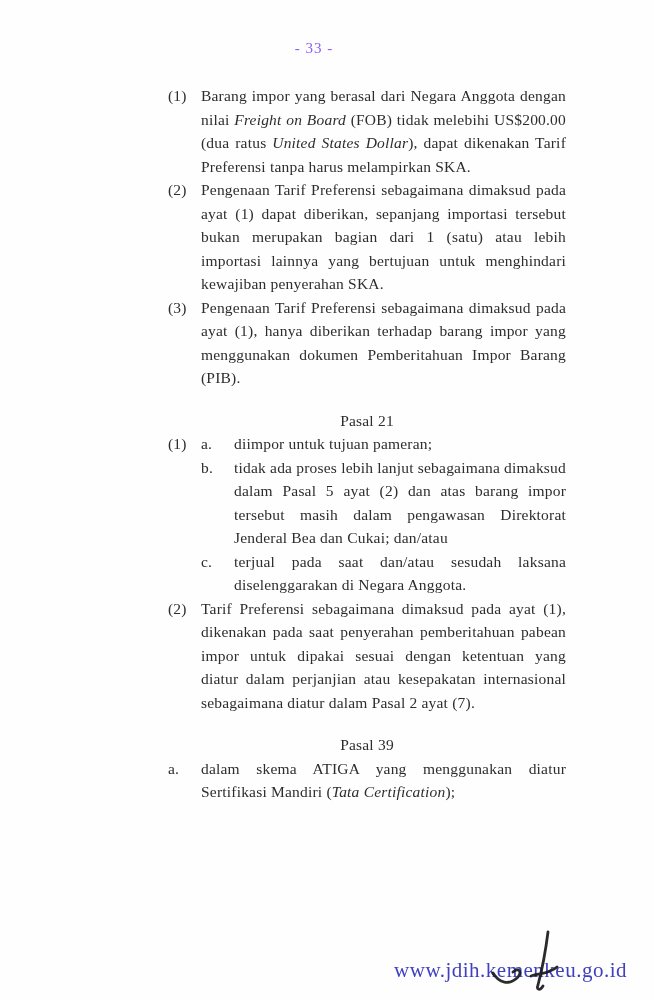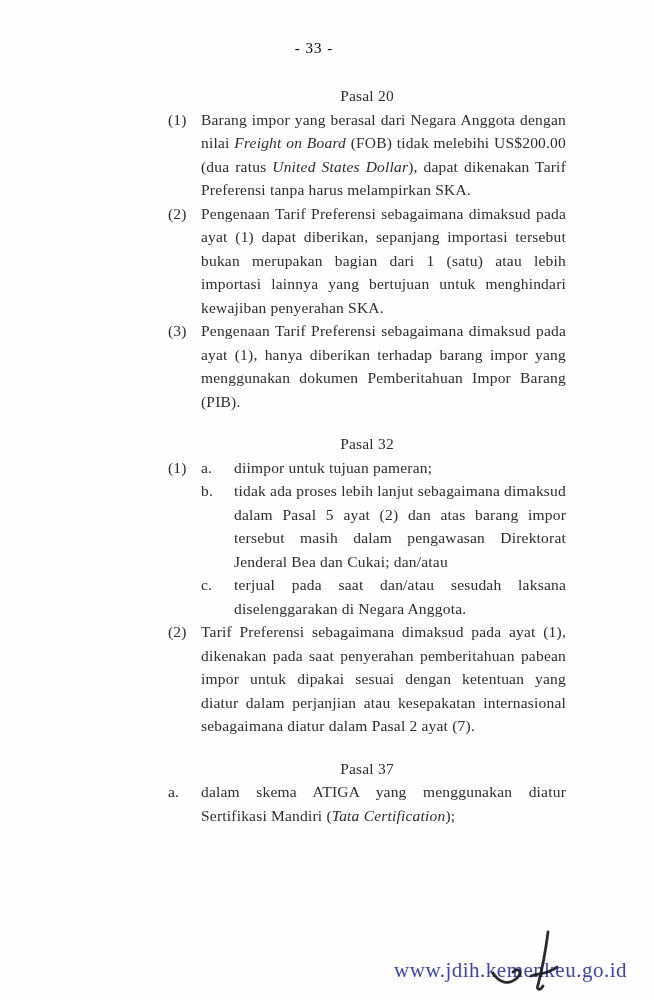--- a/index.html
+++ b/index.html
@@ -13,21 +13,21 @@
     overflow: hidden;
   }
   .page-number {
     position: absolute;
     top: 40px;
     left: 0;
     width: 628px;
     text-align: center;
     font-size: 15px;
     letter-spacing: 1px;
-    color: #000000;
+    color: #8b5cf6;
   }
   .content {
     position: absolute;
     top: 84px;
     left: 168px;
     width: 398px;
     font-size: 15.5px;
     line-height: 23.5px;
     letter-spacing: 0.2px;
   }
@@ -58,42 +58,41 @@
 </style>
 </head>
 <body>
 
 <div class="page">
 
   <div class="page-number">- 33 -</div>
 
   <div class="content">
       <div class="pasal">
-        <div class="pasal-heading">Pasal 20</div>
         <div class="row">
           <div class="marker">(1)</div>
           <div class="body">
             <div class="para"><span>Barang impor yang berasal dari Negara Anggota dengan nilai </span><span class="it">Freight on Board</span><span> (FOB) tidak melebihi US$200.00 (dua ratus </span><span class="it">United States Dollar</span><span>), dapat dikenakan Tarif Preferensi tanpa harus melampirkan SKA.</span></div>
           </div>
         </div>
         <div class="row">
           <div class="marker">(2)</div>
           <div class="body">
             <div class="para"><span>Pengenaan Tarif Preferensi sebagaimana dimaksud pada ayat (1) dapat diberikan, sepanjang importasi tersebut bukan merupakan bagian dari 1 (satu) atau lebih importasi lainnya yang bertujuan untuk menghindari kewajiban penyerahan SKA.</span></div>
           </div>
         </div>
         <div class="row">
           <div class="marker">(3)</div>
           <div class="body">
             <div class="para"><span>Pengenaan Tarif Preferensi sebagaimana dimaksud pada ayat (1), hanya diberikan terhadap barang impor yang menggunakan dokumen Pemberitahuan Impor Barang (PIB).</span></div>
           </div>
         </div>
       </div>
       <div class="pasal">
-        <div class="pasal-heading">Pasal 32</div>
+        <div class="pasal-heading">Pasal 21</div>
         <div class="row">
           <div class="marker">(1)</div>
           <div class="body">
             <div class="row sub">
               <div class="marker">a.</div>
               <div class="body para"><span>diimpor untuk tujuan pameran;</span></div>
             </div>
             <div class="row sub">
               <div class="marker">b.</div>
               <div class="body para"><span>tidak ada proses lebih lanjut sebagaimana dimaksud dalam Pasal 5 ayat (2) dan atas barang impor tersebut masih dalam pengawasan Direktorat Jenderal Bea dan Cukai; dan/atau</span></div>
@@ -105,21 +104,21 @@
           </div>
         </div>
         <div class="row">
           <div class="marker">(2)</div>
           <div class="body">
             <div class="para"><span>Tarif Preferensi sebagaimana dimaksud pada ayat (1), dikenakan pada saat penyerahan pemberitahuan pabean impor untuk dipakai sesuai dengan ketentuan yang diatur dalam perjanjian atau kesepakatan internasional sebagaimana diatur dalam Pasal 2 ayat (7).</span></div>
           </div>
         </div>
       </div>
       <div class="pasal">
-        <div class="pasal-heading">Pasal 37</div>
+        <div class="pasal-heading">Pasal 39</div>
         <div class="row">
           <div class="marker">a.</div>
           <div class="body">
             <div class="para"><span>dalam skema ATIGA yang menggunakan diatur Sertifikasi Mandiri (</span><span class="it">Tata Certification</span><span>);</span></div>
           </div>
         </div>
       </div>
     </div>
 
   <svg class="signature" viewBox="0 0 100 65" aria-hidden="true">

